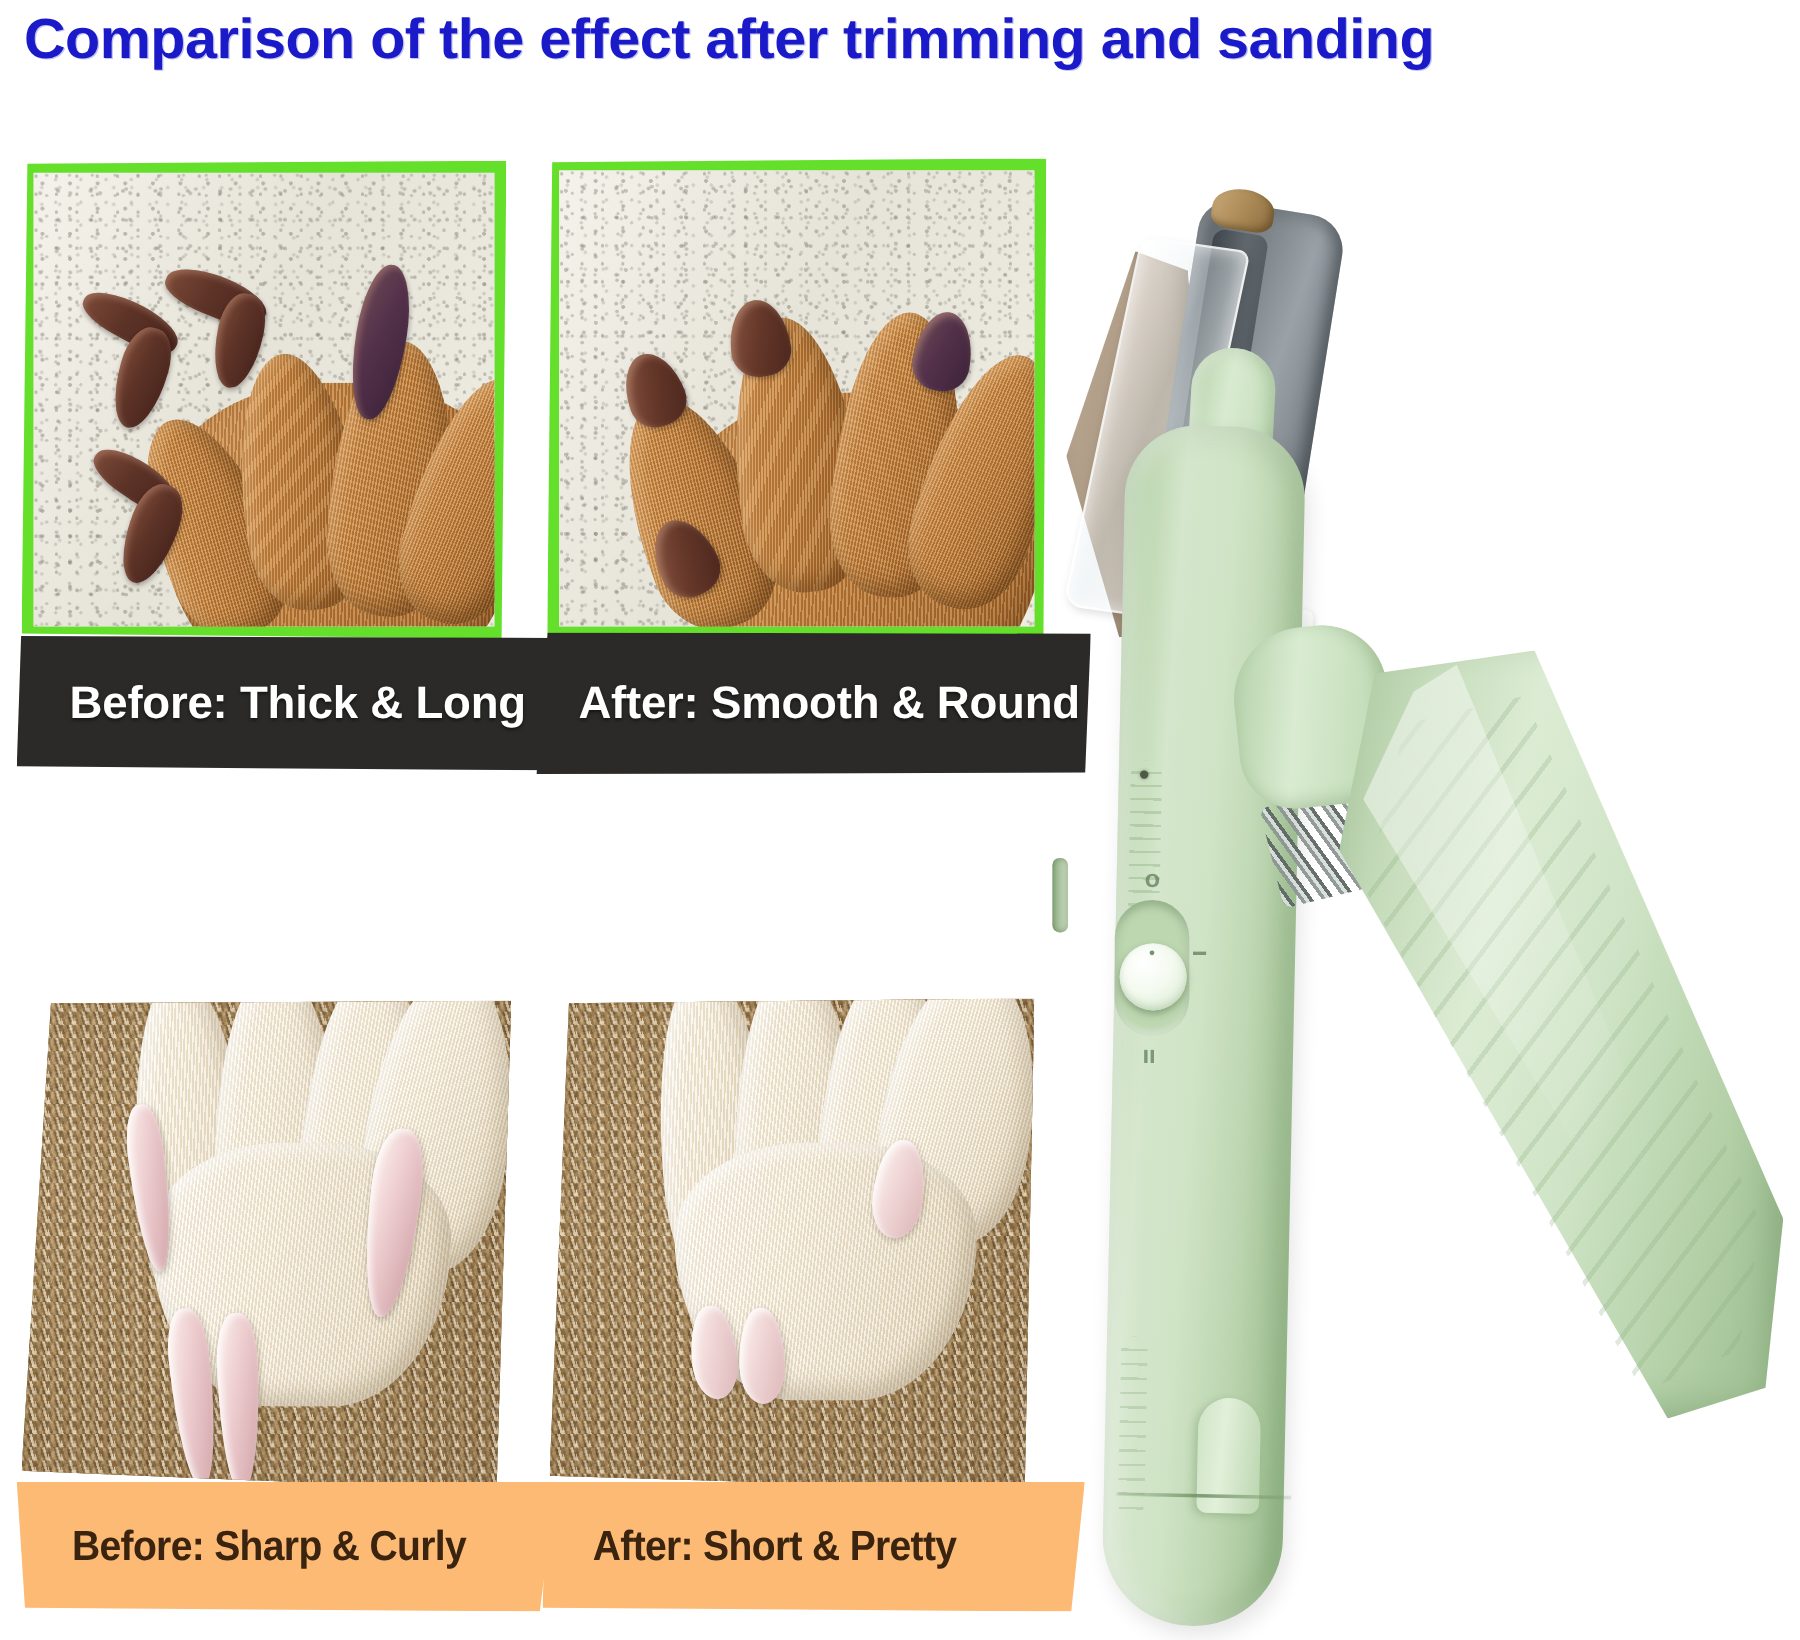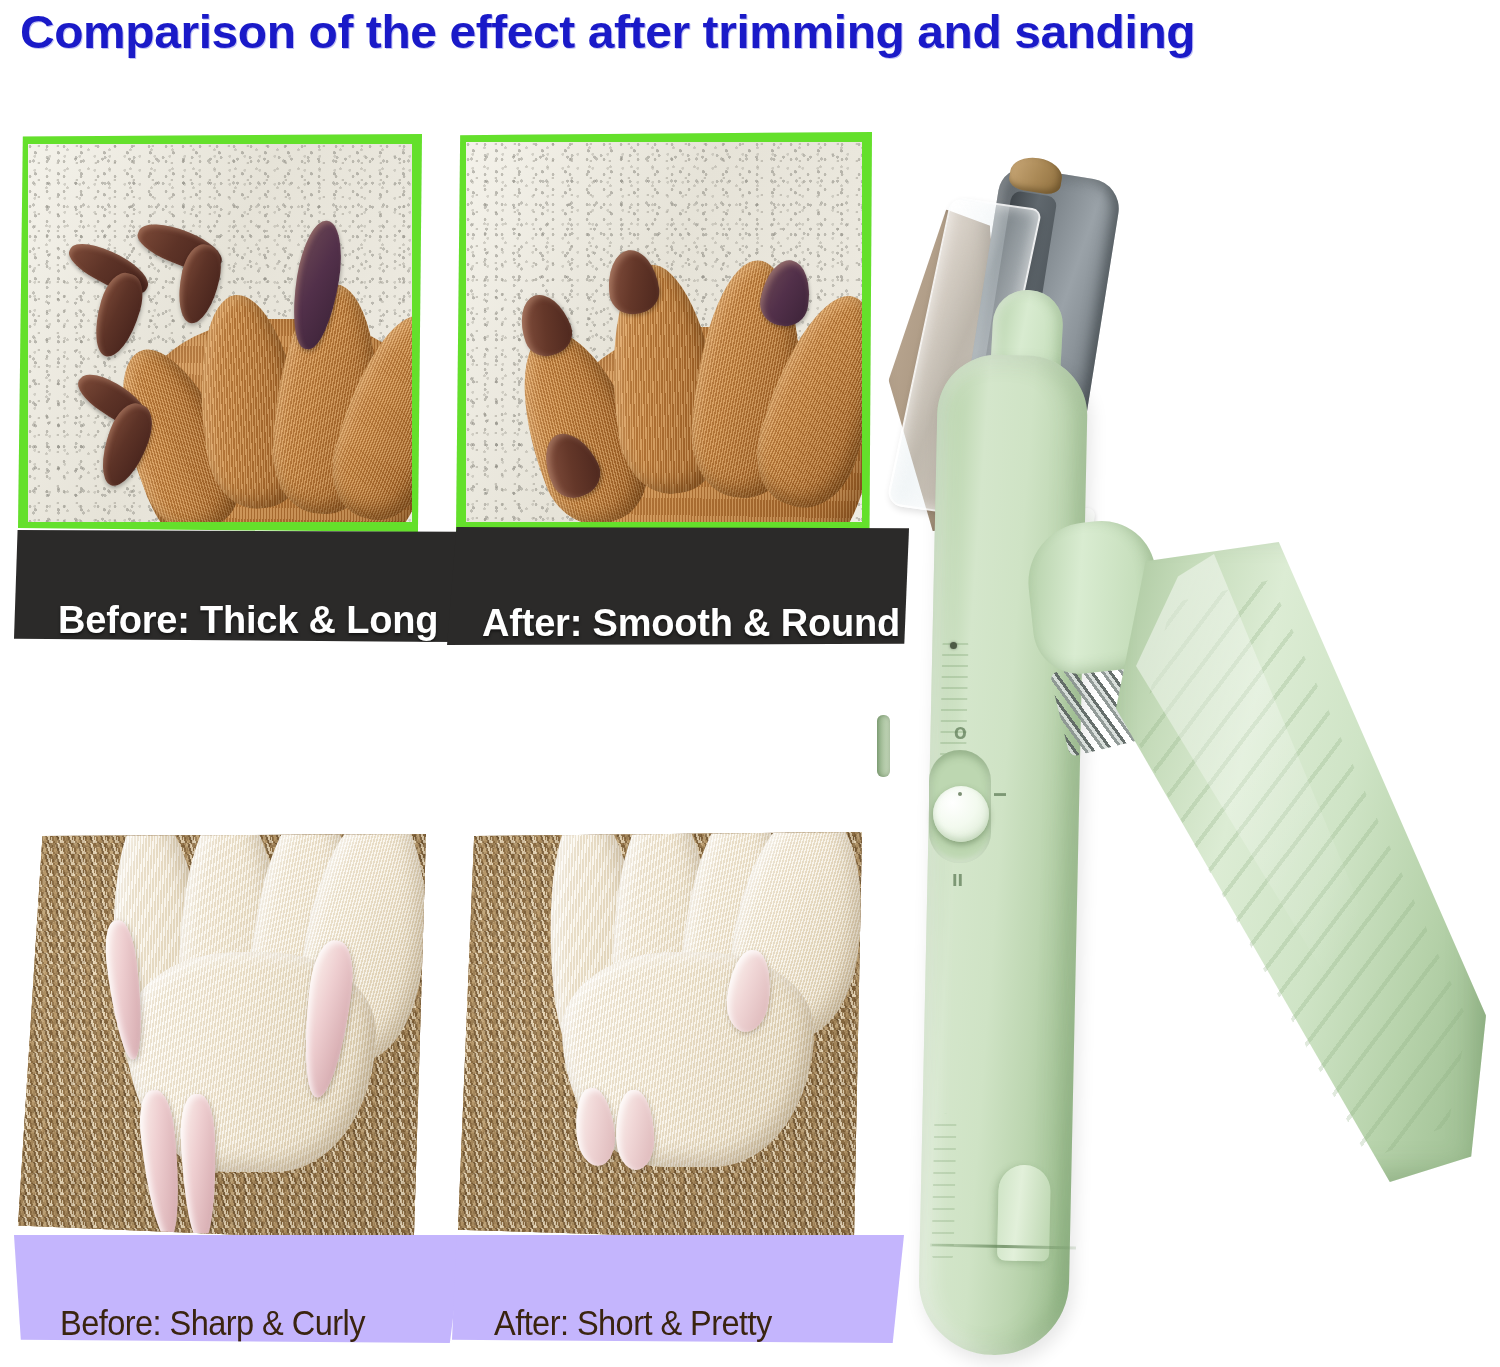--- a/index.html
+++ b/index.html
@@ -88,29 +88,29 @@
       linear-gradient(102deg,#fdfaf2 0%,#f3ead6 40%,#ded0b2 85%,#c6b695 100%);
     box-shadow:inset -8px -9px 18px rgba(150,130,96,.38), inset 6px 5px 14px rgba(255,255,255,.65);}
   .nail-pale-long{position:absolute;
     background:linear-gradient(100deg,#fdf4ef 0%,#eeced0 42%,#dcb4b8 75%,#c49ba0 100%);
     box-shadow:inset 3px 2px 6px rgba(255,255,255,.8), 1px 2px 5px rgba(90,70,50,.35);}
   .nail-pale-short{position:absolute;border-radius:46% 46% 50% 50%/60% 60% 40% 40%;
     background:linear-gradient(104deg,#fdf6f1 0%,#f0d6d6 45%,#dcb6b8 100%);
     box-shadow:inset 3px 3px 6px rgba(255,255,255,.8), 1px 2px 5px rgba(90,70,50,.3);}
 
   
-  .cap{position:absolute;display:flex;align-items:flex-end;}
+  .cap{position:absolute;display:flex;align-items:center;}
   .cap span{display:block;width:100%;}
   .cap-dark{
     background:#2b2a29;color:#ffffff;font-weight:bold;
     box-shadow:3px 4px 6px rgba(0,0,0,.22);
   }
   .cap-dark span{font-size:38px;letter-spacing:-0.2px;
     text-shadow:0 2px 3px rgba(0,0,0,.55);}
-  .cap-orange{background:#c4b5fd;color:#3a2410;font-weight:normal;}
+  .cap-orange{background:#fdba74;color:#3a2410;font-weight:bold;}
   .cap-orange span{font-size:35px;letter-spacing:-0.6px;
     transform:scaleX(.93);transform-origin:left center;}
 
   .cap1{left:14px; top:530px; width:404px; height:112px; padding-left:44px;
         clip-path:polygon(0.8% 0%, 100% 1.5%, 98.5% 100%, 0% 97%);}
   .cap2{left:440px; top:527px; width:427px; height:118px; padding-left:42px;
         clip-path:polygon(3.5% 0%, 100% 1%, 99% 99%, 1.5% 100%);}
   .cap3{left:14px; top:1235px; width:408px; height:108px; padding-left:46px;
         clip-path:polygon(0% 0%, 99% 0%, 96% 100%, 1.5% 97%);}
   .cap4{left:452px; top:1235px; width:410px; height:108px; padding-left:42px;

